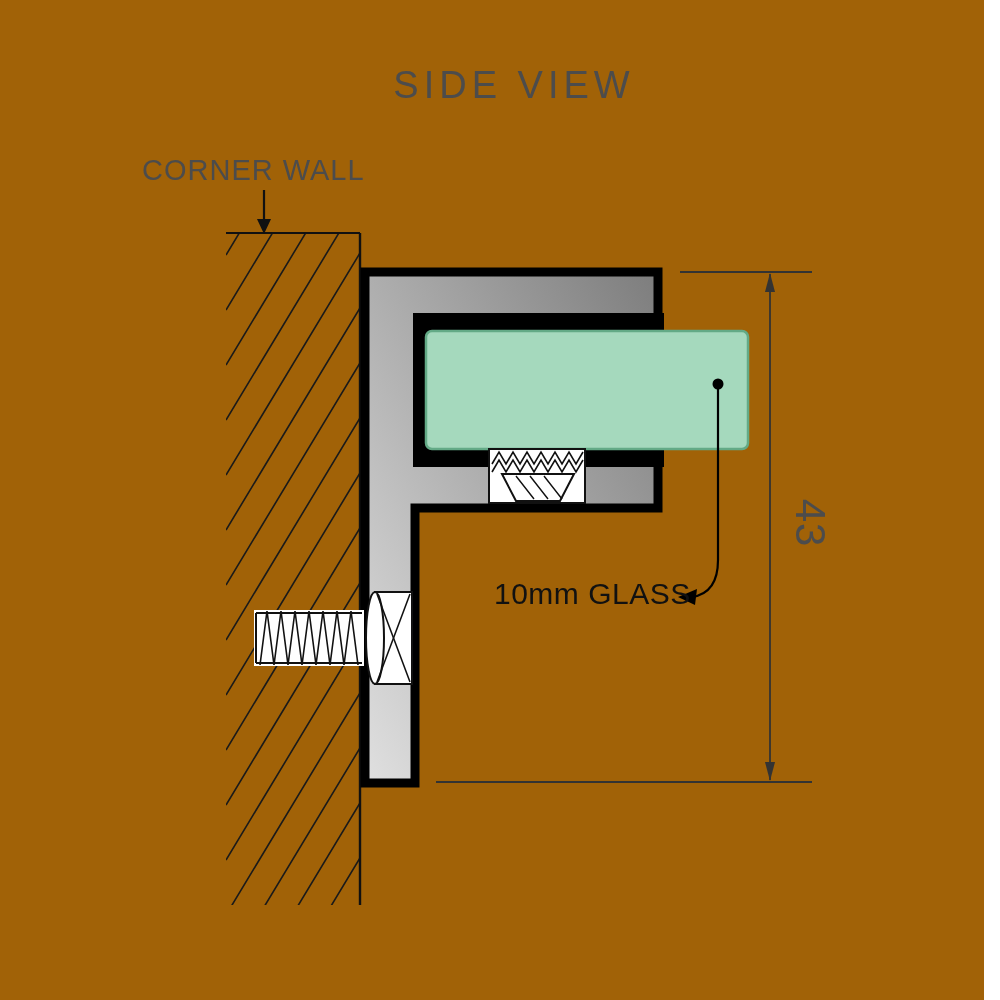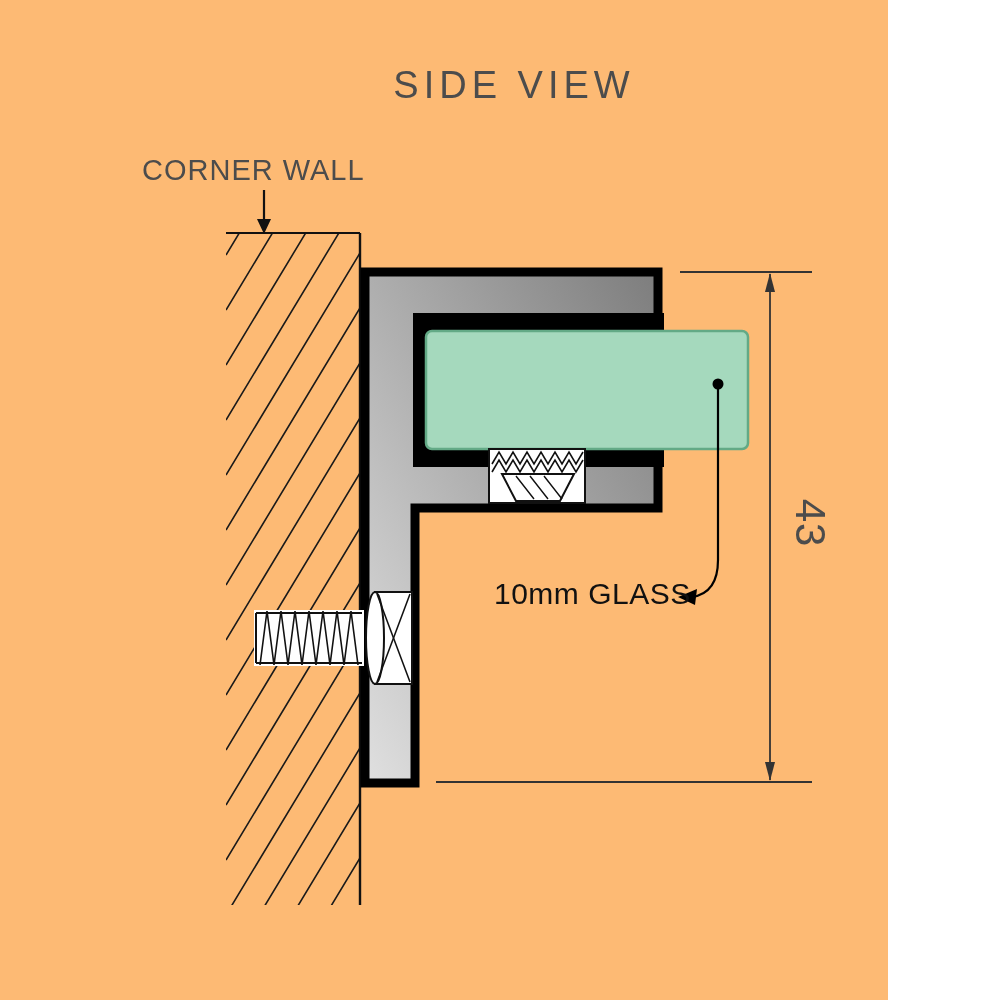--- a/index.html
+++ b/index.html
@@ -5,23 +5,23 @@
   html, body {
     margin: 0;
     padding: 0;
     background: #ffffff;
     width: 1000px;
     height: 1000px;
     font-family: "Liberation Sans", sans-serif;
   }
   #stage {
     position: relative;
-    width: 888px;
+    width: 984px;
     height: 1000px;
-    background: #fdba74;
+    background: #a16207;
     overflow: hidden;
   }
   svg text {
     font-family: "Liberation Sans", sans-serif;
   }
   .title-text { font-size: 38px; letter-spacing: 5px; }
   .wall-label-text { font-size: 29px; letter-spacing: 1px; }
   .glass-label-text { font-size: 30px; letter-spacing: 0.5px; }
   .dim-text { font-size: 42px; letter-spacing: 1px; }
 </style>

